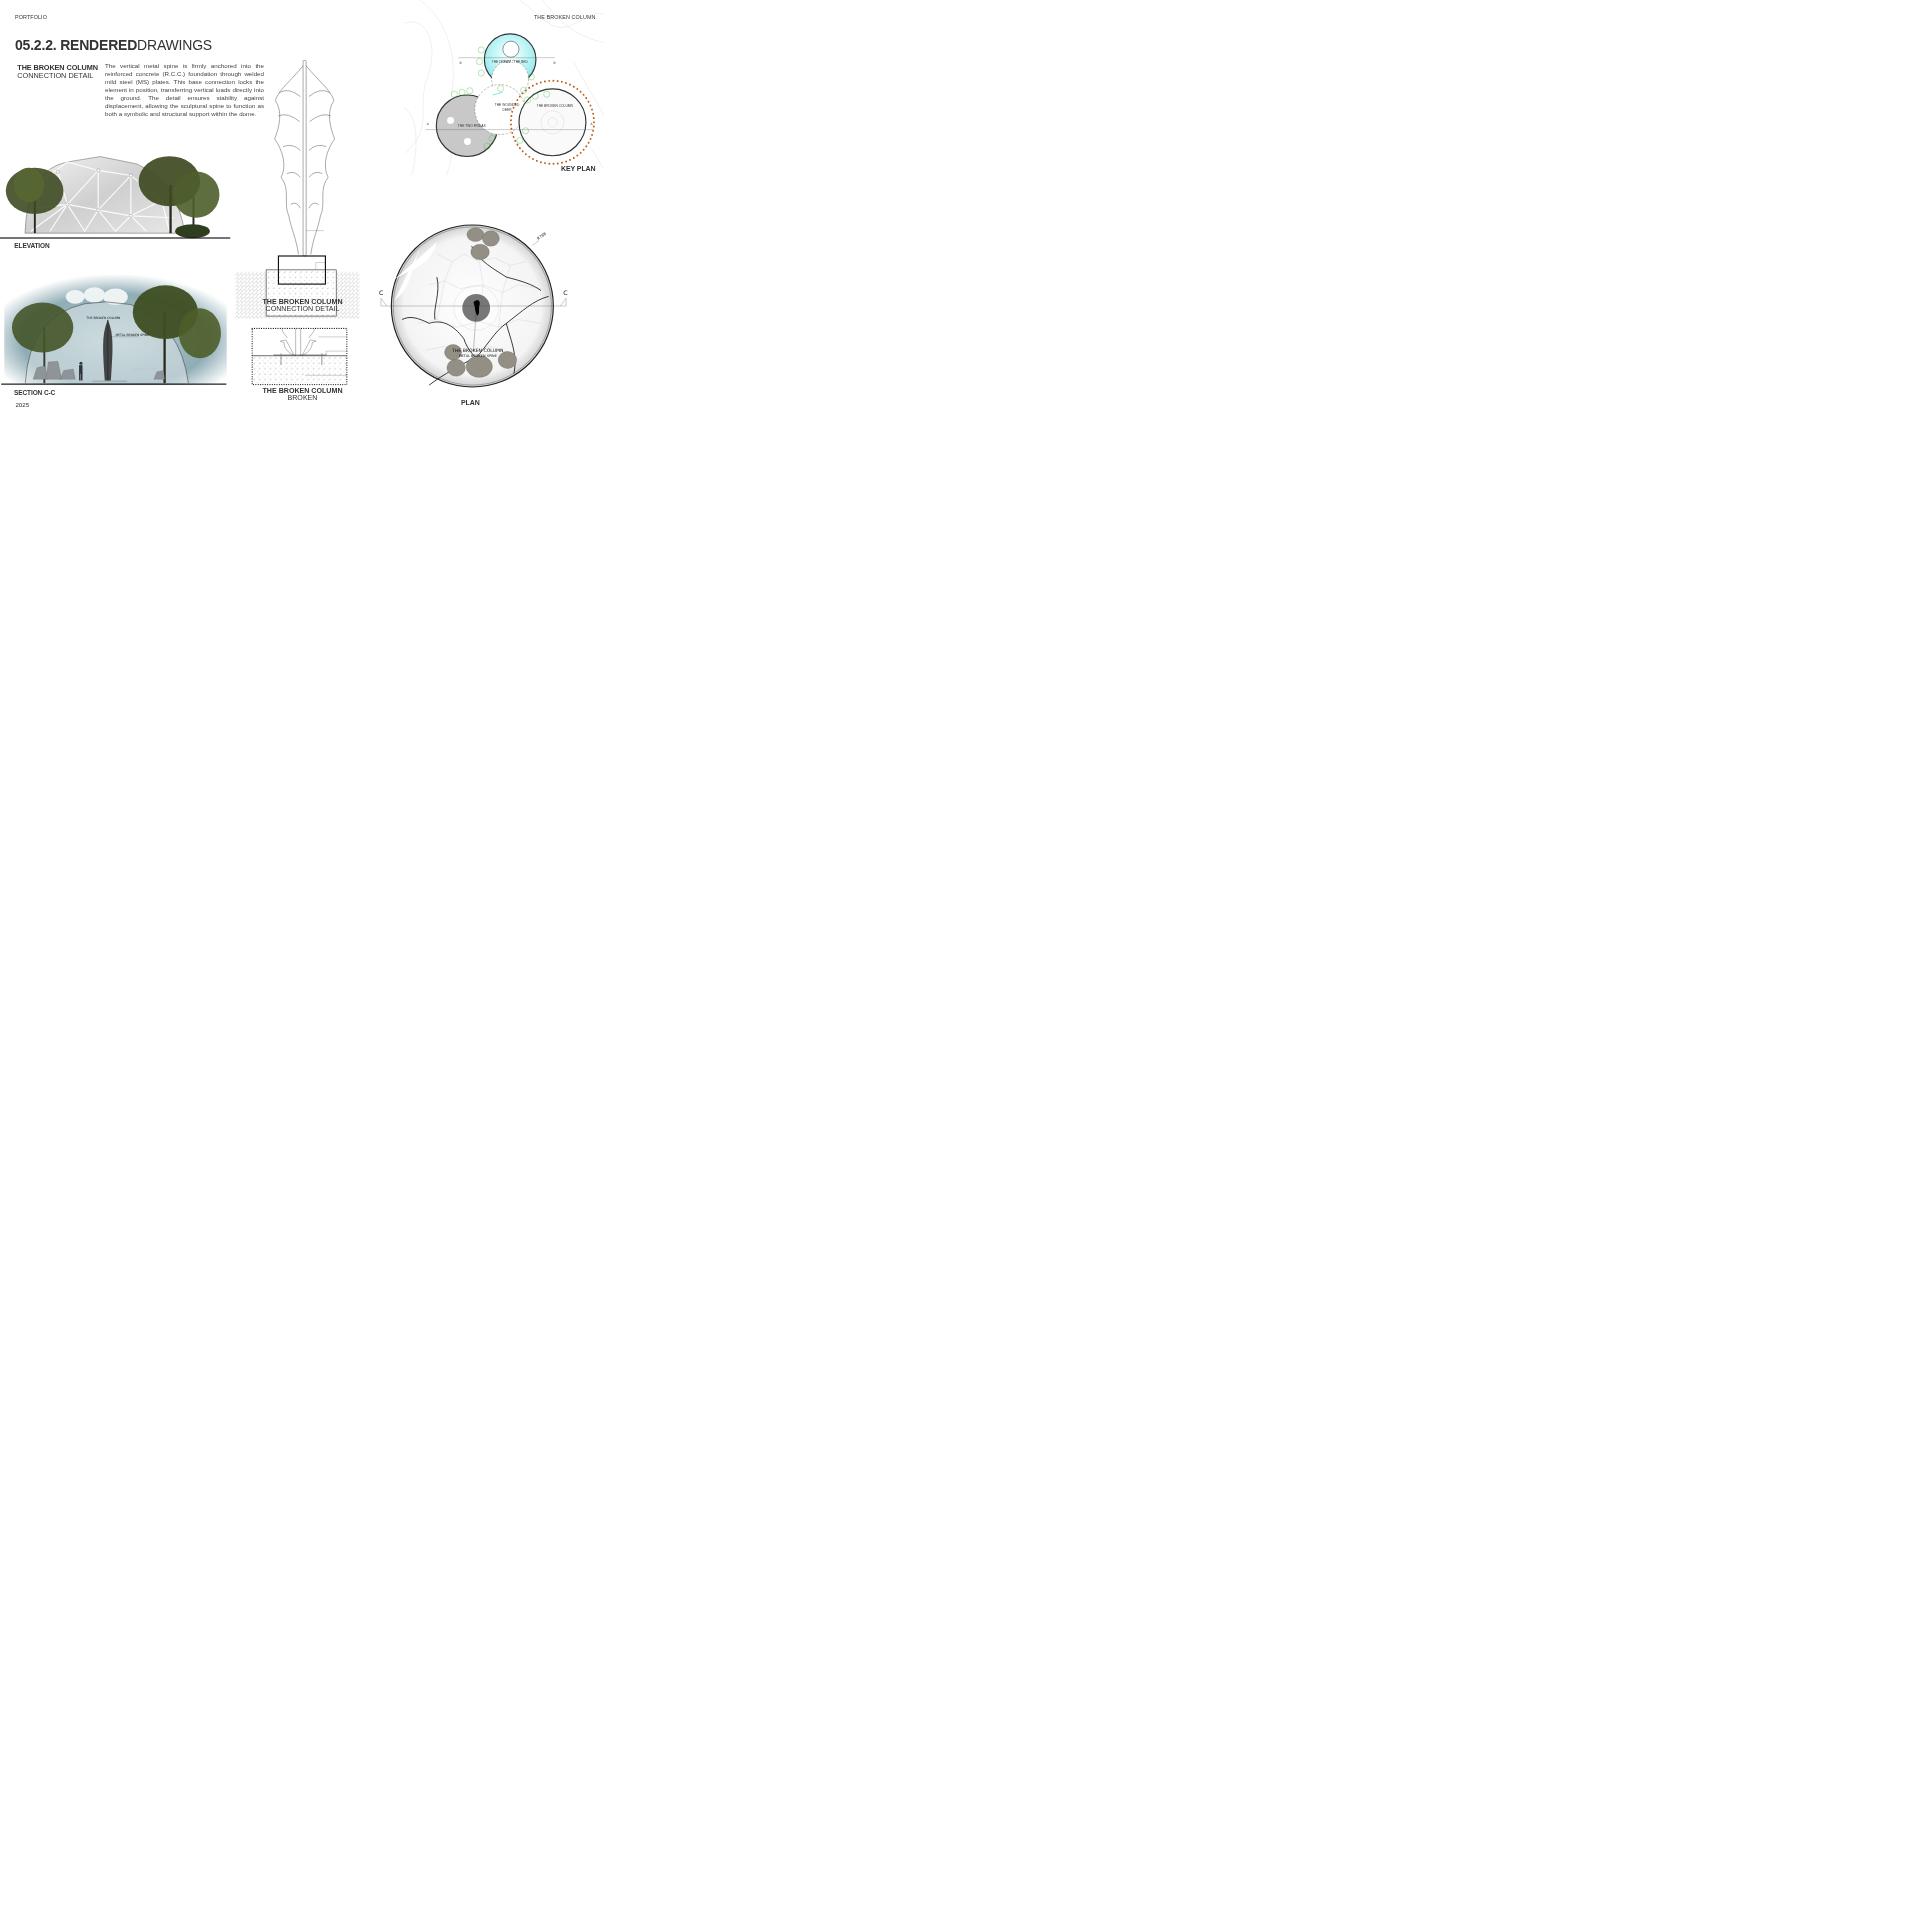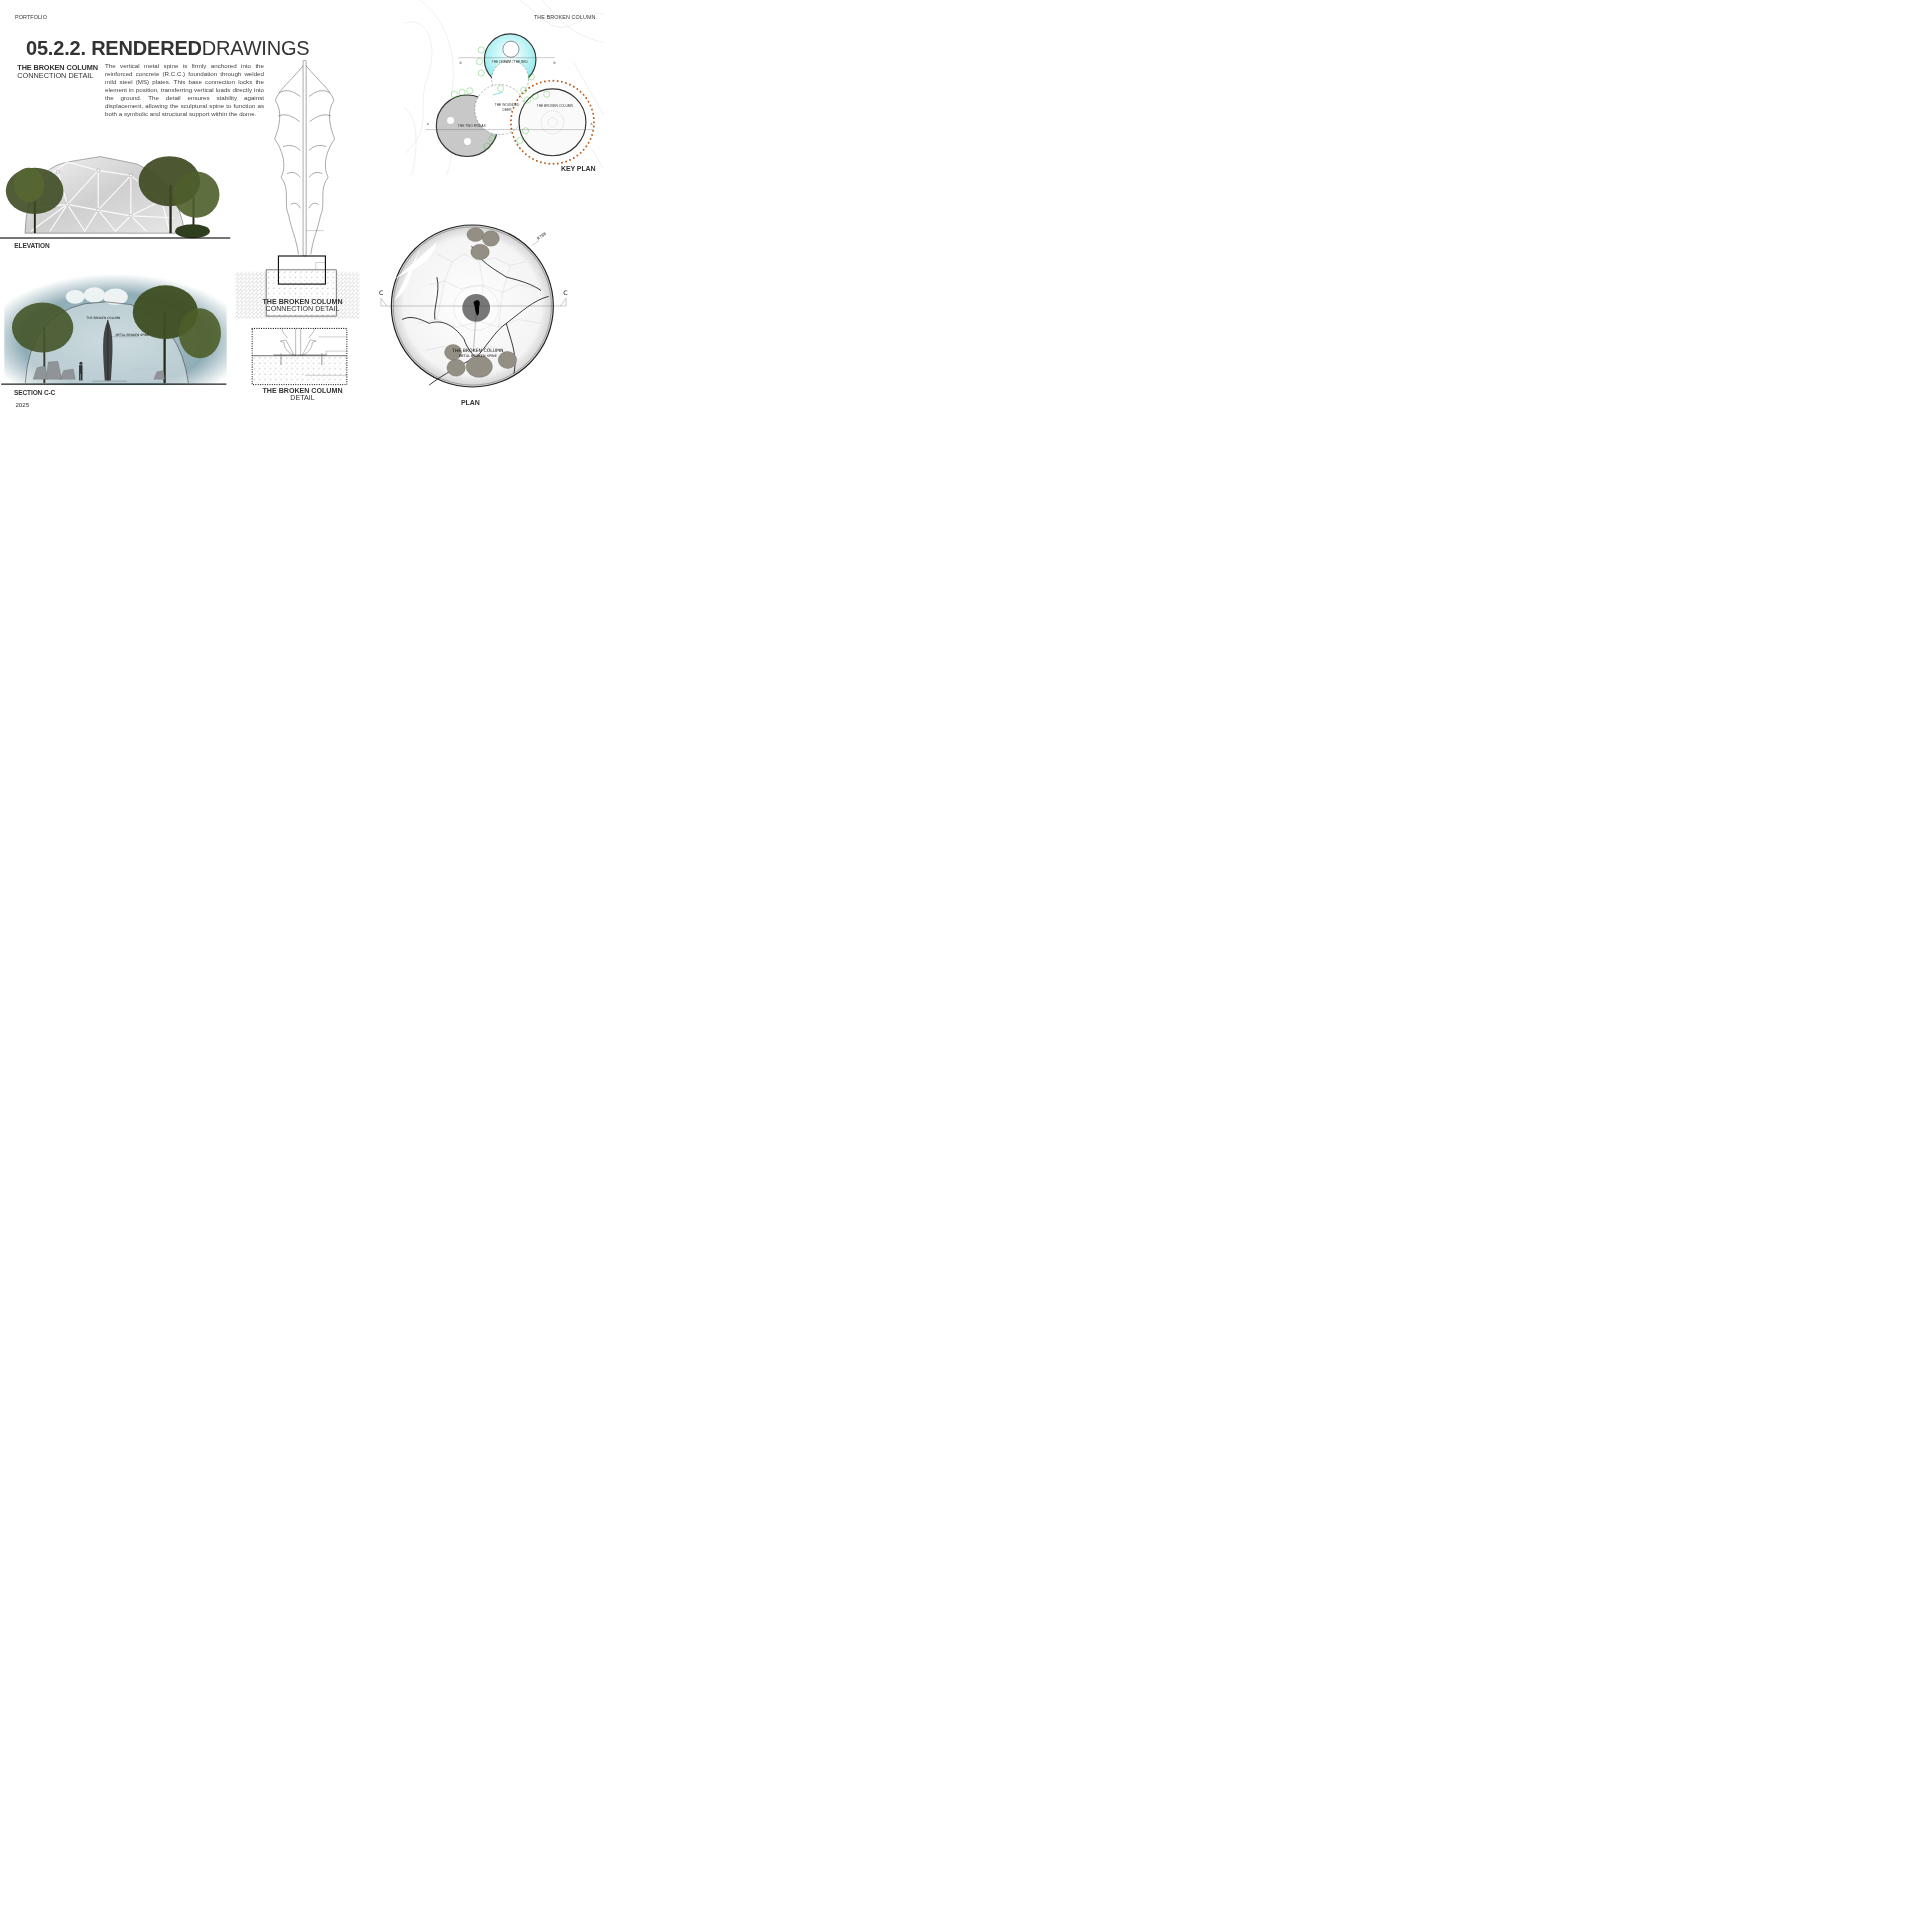--- a/index.html
+++ b/index.html
@@ -1,19 +1,19 @@
 <!DOCTYPE html>
 <html style="font-size:6.2px"><head>
 <meta charset="utf-8">
 <style>
   html,body{margin:0;padding:0;background:#fff;}
   body{width:604px;height:427px;position:relative;overflow:hidden;font-family:"Liberation Sans","DejaVu Sans",sans-serif;color:#333;}
   .abs{position:absolute;}
   .hdr{font-size:5.4px;font-weight:300;letter-spacing:0.1px;color:#333;}
-  .title{left:26px;top:37px;font-size:20px;letter-spacing:-0.2px;white-space:nowrap;}
+  .title{left:15px;top:37px;font-size:14px;letter-spacing:-0.2px;white-space:nowrap;}
   .title .b{font-weight:700;}
   .title .l{font-weight:300;}
   .sub{left:17.3px;top:64px;line-height:7.7px;}
   .sub .b{font-size:7.3px;font-weight:700;display:block;letter-spacing:-0.1px;}
   .sub .l{font-size:7.3px;font-weight:300;display:block;}
   .body{left:105px;top:62px;width:159px;font-size:6.2px;line-height:8px;text-align:justify;font-weight:300;color:#444;}
   .lbl{font-size:6.5px;font-weight:700;color:#333;letter-spacing:-0.1px;}
   .cap{text-align:center;line-height:7.3px;}
   .cap .b{display:block;font-size:7.1px;font-weight:700;}
   .cap .l{display:block;font-size:7.1px;font-weight:300;}
@@ -273,21 +273,21 @@
     <line x1="78" y1="68" x2="78" y2="98" stroke="#777" stroke-width="2"></line>
     <line x1="184" y1="68" x2="184" y2="98" stroke="#777" stroke-width="2"></line>
     <line x1="175" y1="25" x2="249" y2="25" stroke="#333" stroke-width="0.6"></line>
     <line x1="195" y1="62" x2="249" y2="62" stroke="#333" stroke-width="0.6"></line>
     <line x1="195" y1="62" x2="195" y2="72" stroke="#333" stroke-width="0.6"></line>
     <line x1="140" y1="125" x2="249" y2="125" stroke="#333" stroke-width="0.6"></line>
   </svg>
 </div>
 <div class="abs cap" style="left:247px;top:388px;width:111px;">
   <span class="b">THE BROKEN COLUMN</span>
-  <span class="l">DETAIL</span>
+  <span class="l">BROKEN</span>
 </div>
 
 <div class="abs" style="left:379px;top:223px;width:189px;height:166px;">
   <svg width="189" height="166" viewBox="0 0 490 430">
     <defs>
       <radialGradient id="floorG" cx="50%" cy="50%" r="50%">
         <stop offset="0" stop-color="#ffffff"></stop>
           <stop offset="0.85" stop-color="#f4f4f4"></stop>
           <stop offset="1" stop-color="#cfcfcf"></stop>
       </radialGradient>

